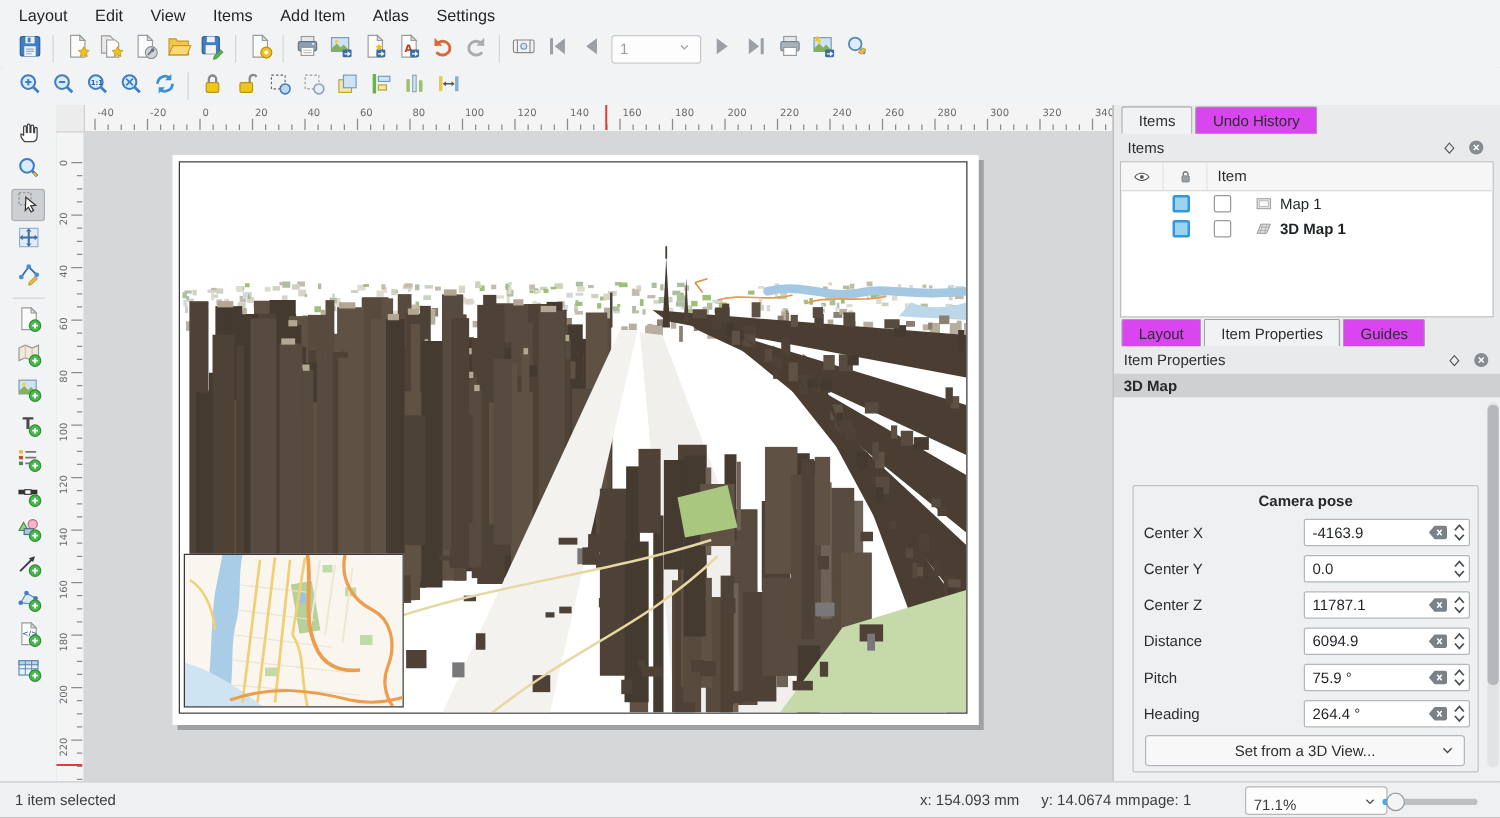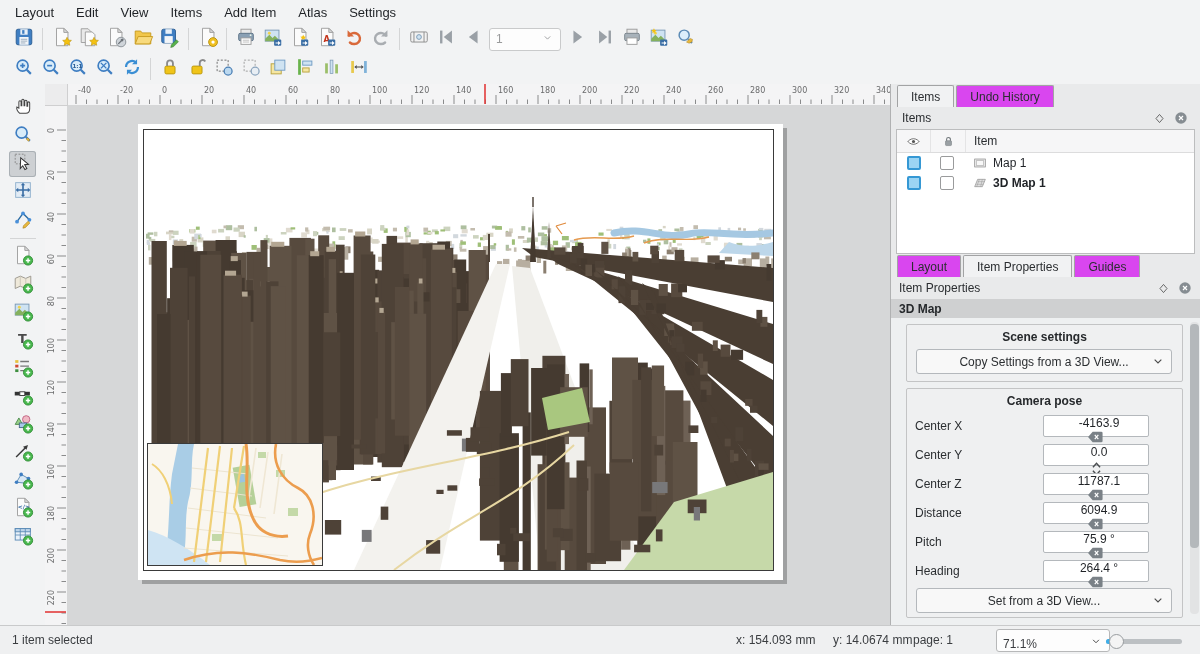--- a/index.html
+++ b/index.html
@@ -43,40 +43,40 @@
   .tab.active{background:#f1f2f3;}
   .panel-titlebar{height:22px;display:flex;align-items:center;padding:0 8px;font-size:12px;color:#2b2e31;}
   .panel-titlebar .sp{flex:1;}
   .pt-icon{width:17px;height:17px;display:flex;align-items:center;justify-content:center;margin-left:4px;}
   #items-block{position:absolute;left:3px;right:4px;top:23px;height:147px;}
   #items-table{position:absolute;left:2px;right:2px;top:22px;bottom:0;background:#fff;border:1px solid #bcbdbe;overflow:hidden;}
   .it-header{display:flex;height:22px;background:#f6f6f7;border-bottom:1px solid #dcdcdd;align-items:center;font-size:12px;color:#2b2e31;justify-content:center;}
   .it-col1{width:33px;display:flex;justify-content:center;border-right:1px solid #e4e4e5;height:100%;align-items:center;}
   .it-col2{width:34px;display:flex;justify-content:center;border-right:1px solid #e4e4e5;height:100%;align-items:center;}
   .it-col3{flex:1;padding-left:8px;display:flex;align-items:center;height:100%;}
-  .it-row{display:flex;height:20px;align-items:center;font-size:12px;}
+  .it-row{display:flex;height:20px;align-items:center;font-size:12px;padding-left:31px;}
   .cb{width:14px;height:14px;border-radius:2px;}
   .cb-on{background:#9bd4f3;border:2px solid #3598d4;box-sizing:border-box;}
   .cb-off{background:#fff;border:1px solid #9a9b9c;box-sizing:border-box;}
   .row-label{margin-left:5px;}
   .row-sel{font-weight:bold;}
   #props-tabbar{top:171px;}
   #props-block{position:absolute;left:0;right:0;top:193px;bottom:0;}
   #itemtype-bar{position:absolute;left:0;right:0;top:22px;height:19px;background:#cfd0d1;display:flex;
                 align-items:center;padding-left:8px;font-size:12px;font-weight:bold;color:#26292c;}
   #props-content{position:absolute;left:0;right:0;top:41px;bottom:0;background:#eef0f1;}
   .groupbox{position:absolute;left:15px;width:275px;border:1px solid #c3c4c5;border-radius:2px;background:#eff0f1;}
   .gb-title{text-align:center;font-size:12px;font-weight:bold;padding-top:5px;color:#26292c;}
   .qbutton{position:absolute;left:9px;width:254px;height:23px;background:#f8f8f8;border:1px solid #b4b8bc;
            border-radius:3px;display:flex;align-items:center;justify-content:center;font-size:12px;color:#2b2e31;}
   .qbutton .chev{position:absolute;right:5px;top:3px;}
   .field-row{position:absolute;left:8px;right:8px;height:22px;}
   .field-label{position:absolute;left:0;top:4px;font-size:12px;color:#2b2e31;}
-  .spinbox{position:absolute;left:128px;width:106px;height:22px;background:#fff;border:1px solid #b4b8bc;
-           border-radius:2px;box-sizing:border-box;display:flex;align-items:center;flex-direction:column;}
+  .spinbox{position:absolute;left:128px;width:133px;height:22px;background:#fff;border:1px solid #b4b8bc;
+           border-radius:2px;box-sizing:border-box;display:flex;align-items:center;}
   .spin-value{font-size:12px;padding-left:6px;flex:1;color:#1f2226;}
   .spin-clear{width:17px;height:14px;flex:none;margin-right:1px;}
   .spin-arrows{width:15px;height:100%;flex:none;display:flex;flex-direction:column;align-items:center;justify-content:center;}
   #scrollbar{position:absolute;right:2px;top:4px;width:9px;height:292px;background:#e2e3e4;border-radius:4px;}
   #scroll-thumb{position:absolute;left:0;top:2px;width:9px;height:224px;background:#b4b8bb;border-radius:4px;}
   
   #statusbar{position:absolute;left:0;top:625px;width:1200px;height:29px;background:#eff0f1;border-top:1px solid #c9cacb;font-size:12px;color:#3a3d40;}
   #status-msg{position:absolute;left:12px;top:7px;}
   #status-x{position:absolute;left:736px;top:7px;}
   #status-y{position:absolute;left:833px;top:7px;}
@@ -1453,29 +1453,20 @@
         <span class="pt-icon">
             <svg width="16" height="16" viewBox="0 0 24 24">
               <circle cx="12" cy="12" r="8.5" fill="#868d92"></circle>
               <path d="M9 9l6 6M15 9l-6 6" stroke="#fff" stroke-width="1.8"></path>
             </svg>
           </span>
       </div>
       <div id="itemtype-bar">3D Map</div>
       <div id="props-content">
 
-        <div class="groupbox" style="top:6px;height:56px">
-          <div class="gb-title">Scene settings</div>
-          <div class="qbutton" style="top:24px">
-            <span>Copy Settings from a 3D View...</span>
-            <span class="chev"><svg width="16" height="16" viewBox="0 0 24 24">
-                  <path d="M7 10l5 5 5-5" fill="none" stroke="#4a4a4a" stroke-width="1.7"></path>
-                </svg></span>
-          </div>
-        </div>
 
         <div class="groupbox" style="top:70px;height:228px">
           <div class="gb-title">Camera pose</div>
           <div id="camera-fields">
               <div class="field-row" style="top:26px">
                 <span class="field-label">Center X</span>
                 <div class="spinbox">
                   <span class="spin-value">-4163.9</span>
                   <span class="spin-clear"><svg width="17" height="14" viewBox="0 0 24 19">
                       <path d="M8 2h12a2 2 0 0 1 2 2v11a2 2 0 0 1-2 2H8l-6.5-7.5z" fill="#7a8187"></path>

